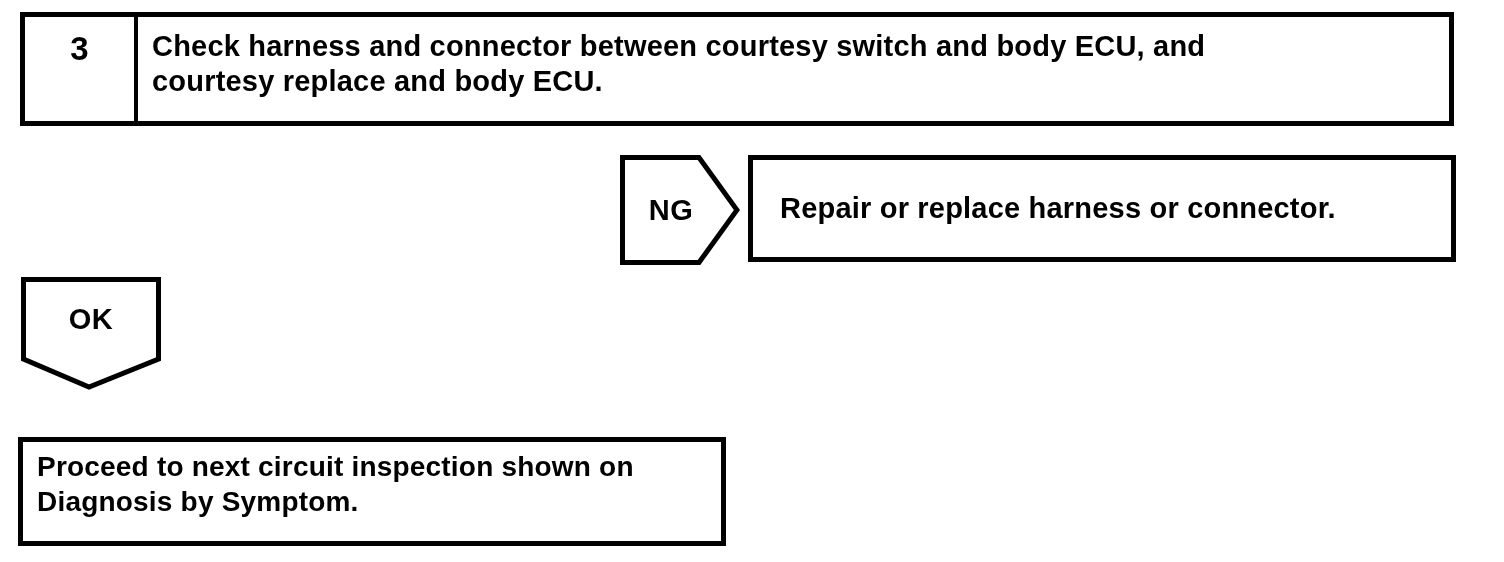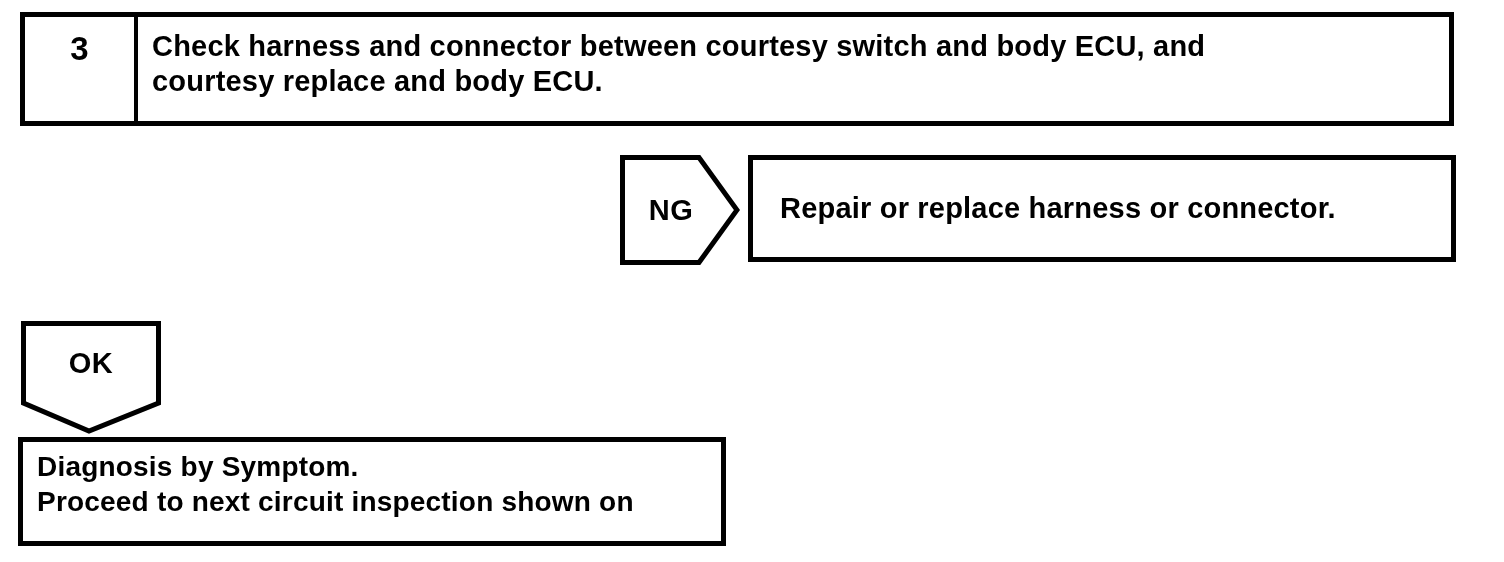--- a/index.html
+++ b/index.html
@@ -47,21 +47,21 @@
   .pent-label {
     position: absolute;
     display: flex;
     align-items: center;
     justify-content: center;
     font-size: 29px;
     letter-spacing: 0.5px;
   }
   .ng-pent { left: 620px; top: 155px; width: 120px; height: 110px; }
   .ng-pent .pent-label { left: 0; top: 0; width: 102px; height: 110px; }
-  .ok-pent { left: 21px; top: 277px; width: 140px; height: 114px; margin-top: 44px; }
+  .ok-pent { left: 21px; top: 277px; width: 140px; height: 114px; }
   .ok-pent .pent-label { left: 0; top: 0; width: 140px; height: 84px; }
 
   
   .ng-result {
     left: 748px; top: 155px; width: 708px; height: 107px;
     display: flex; align-items: center;
     padding-left: 27px;
     font-size: 29px;
     letter-spacing: 0.2px;
   }
@@ -100,17 +100,17 @@
   </div>
 
   <div class="pent ok-pent">
     <svg width="140" height="114" viewBox="0 0 140 114">
       <polygon points="2.5,2.5 137.5,2.5 137.5,82 68,110 2.5,82"></polygon>
     </svg>
     <div class="pent-label">OK</div>
   </div>
 
   <div class="box ok-result">
+    <div>Proceed to next circuit inspection shown on</div>
     <div>Diagnosis by Symptom.</div>
-    <div>Proceed to next circuit inspection shown on</div>
   </div>
 
 </div>
 
 </body></html>

